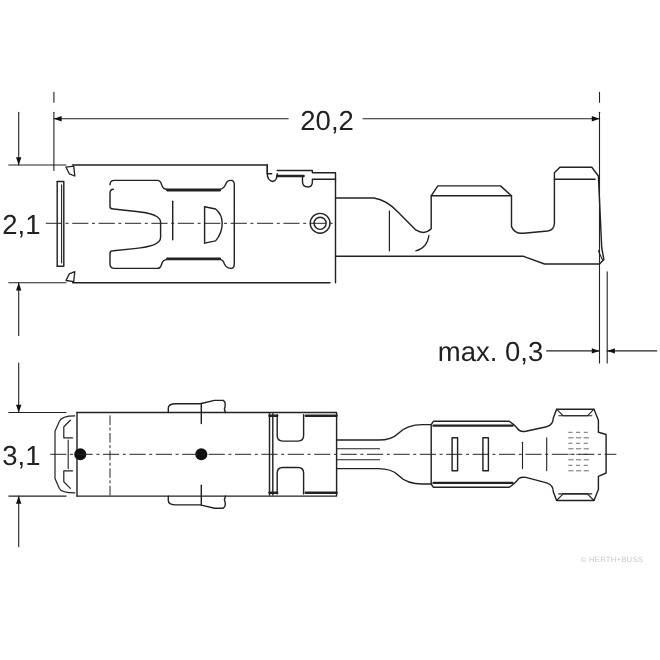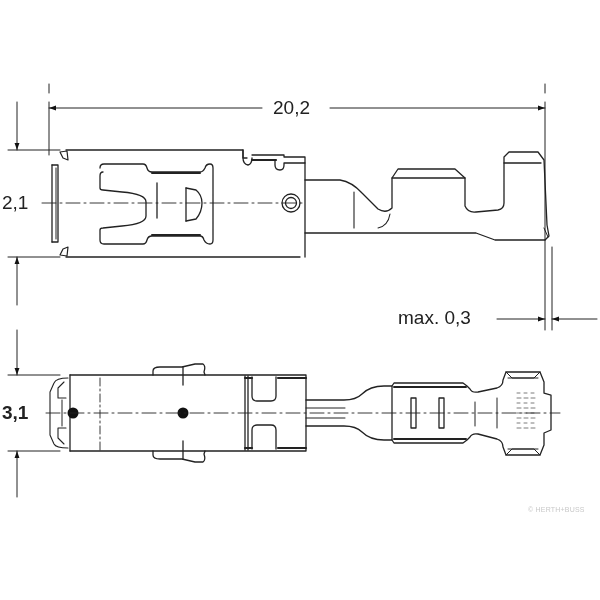--- a/index.html
+++ b/index.html
@@ -1,18 +1,18 @@
 <!DOCTYPE html>
 <html><head>
 <meta charset="utf-8">
 <style>
   html,body{margin:0;padding:0;background:#ffffff;}
   #canvas{position:relative;width:600px;height:600px;background:#fff;overflow:hidden;}
   svg{position:absolute;left:0;top:0;}
-  .dim-label{position:absolute;font-family:"Liberation Sans",sans-serif;font-size:19px;color:#222;white-space:nowrap;line-height:1;}
+  .dim-label{position:absolute;font-family:"Liberation Sans",sans-serif;font-size:25px;color:#222;white-space:nowrap;line-height:1;}
   .watermark{position:absolute;font-family:"Liberation Sans",sans-serif;font-size:7px;color:#c8c8c8;letter-spacing:0.2px;white-space:nowrap;}
 </style>
 </head>
 <body>
 
 <div id="canvas">
 <svg width="600" height="600" viewBox="0 0 600 600" fill="none" stroke="#222" stroke-width="1.3" stroke-linejoin="round" stroke-linecap="round">
   <defs>
     <marker id="arr" viewBox="0 0 10 10" refX="10" refY="5" markerWidth="10" markerHeight="7" orient="auto-start-reverse" markerUnits="userSpaceOnUse">
       <path d="M0,1.5 L10,5 L0,8.5 Z" fill="#111" stroke="none"></path>
@@ -135,15 +135,15 @@
       <path d="M531,393 l3,0 m-3,5 l4,0 m-4,5 l3,0 m-3,5 l4,0 m-4,5 l3,0 m-3,5 l4,0 m-4,5 l3,0 m-3,5 l4,0"></path>
     </g>
 
     <line x1="46" y1="413" x2="560" y2="413" stroke-width="0.9" stroke-dasharray="14,4,2,4"></line>
   </g>
 </svg>
 
   <div class="dim-label" style="left:273px;top:98px;">20,2</div>
   <div class="dim-label" style="left:2px;top:193px;">2,1</div>
   <div class="dim-label" style="left:398px;top:308px;">max. 0,3</div>
-  <div class="dim-label" style="left:2px;top:403px;font-weight:bold;">3,1</div>
+  <div class="dim-label" style="left:2px;top:403px;">3,1</div>
   <div class="watermark" style="left:528px;top:506px;">© HERTH+BUSS</div>
 </div>
 
 </body></html>

